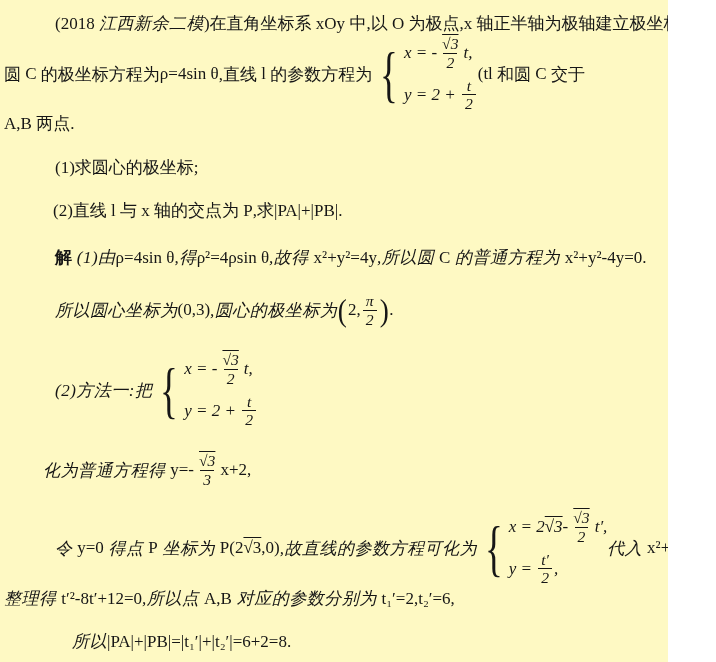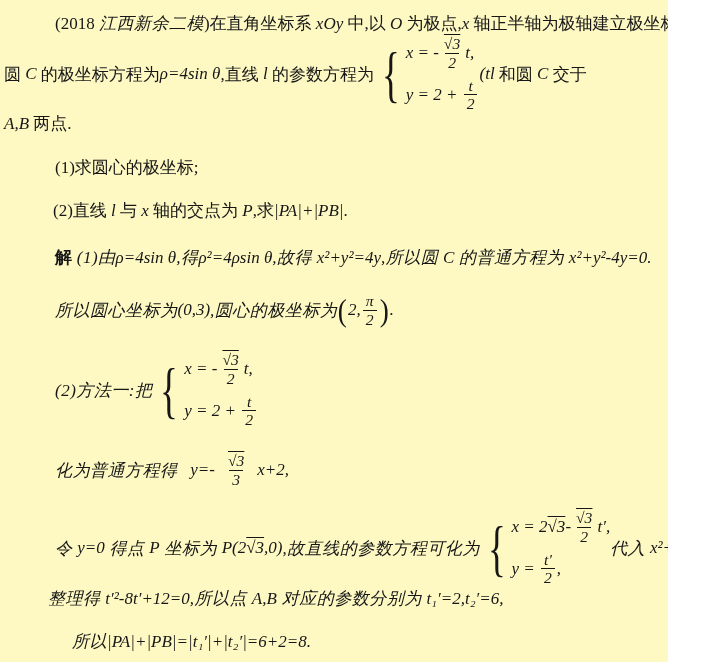--- a/index.html
+++ b/index.html
@@ -4,21 +4,21 @@
 <style>
   html,body{margin:0;padding:0;background:#ffffff;}
   .page{
     position:relative;width:668px;height:662px;background:#fef9c3;
     font-family:"Liberation Serif","DejaVu Serif",serif;
     font-size:17px;color:#161616;overflow:hidden;
   }
   .line{position:absolute;display:flex;align-items:center;white-space:pre;}
   .cn{font-style:normal;}
   .kai{font-style:italic;letter-spacing:0.5px;}
-  .it{font-style:italic;}
+  .it{}
   .jie{font-weight:bold;font-style:normal;}
   .frac{
     display:inline-flex;flex-direction:column;align-items:center;
     font-size:0.92em;line-height:1.15;font-style:italic;margin:0 2px;text-align:center;
   }
   .frac .num{padding:0 3px;}
   .frac .den{border-top:1px solid #161616;padding:0 3px;}
   .ol{text-decoration:overline;}
   .brace{
     font-size:62px;line-height:0.95;transform:scaleX(0.6);transform-origin:center;
@@ -78,39 +78,39 @@
     <span class="eqs">
       <span class="eq">
         <span class="it">x = -</span><span class="frac"><span class="num ol">√3</span><span class="den">2</span></span><span class="it">t,</span>
       </span>
       <span class="eq">
         <span class="it">y = 2 + </span><span class="frac"><span class="num">t</span><span class="den">2</span></span>
       </span>
     </span>
   </div>
 
-  <div class="line" style="left:55px;top:448px;height:44px;gap:8px;">
+  <div class="line" style="left:43px;top:448px;height:44px;">
     <span class="kai">化为普通方程得 </span><span class="it">y=-</span><span class="frac"><span class="num ol">√3</span><span class="den">3</span></span><span class="it">x+2,</span>
   </div>
 
   <div class="line" style="left:55px;top:508px;height:80px;">
     <span class="kai">令 </span><span class="it">y=0</span><span class="kai"> 得点 </span><span class="it">P</span><span class="kai"> 坐标为 </span><span class="it">P(2</span><span class="it ol">√3</span><span class="it">,0)</span><span class="kai">,故直线的参数方程可化为</span>
     <span class="brace">{</span>
     <span class="eqs">
       <span class="eq">
         <span class="it">x = 2</span><span class="it ol">√3</span><span class="it">-</span><span class="frac"><span class="num ol">√3</span><span class="den">2</span></span><span class="it">t′,</span>
       </span>
       <span class="eq">
         <span class="it">y = </span><span class="frac"><span class="num">t′</span><span class="den">2</span></span><span class="it">,</span>
       </span>
     </span>
     <span class="kai">代入 </span><span class="it">x²+y²-4y=0</span>
   </div>
 
-  <div class="line" style="left:4px;top:587px;margin-left:44px;">
+  <div class="line" style="left:4px;top:587px;">
     <span class="kai">整理得 </span><span class="it">t′²-8t′+12=0</span><span class="kai">,所以点 </span><span class="it">A,B</span><span class="kai"> 对应的参数分别为 </span><span class="it">t₁′=2,t₂′=6,</span>
   </div>
 
   <div class="line" style="left:72px;top:630px;">
     <span class="kai">所以</span><span class="it">|PA|+|PB|=|t₁′|+|t₂′|=6+2=8.</span>
   </div>
 
 </div>
 
 </body></html>

